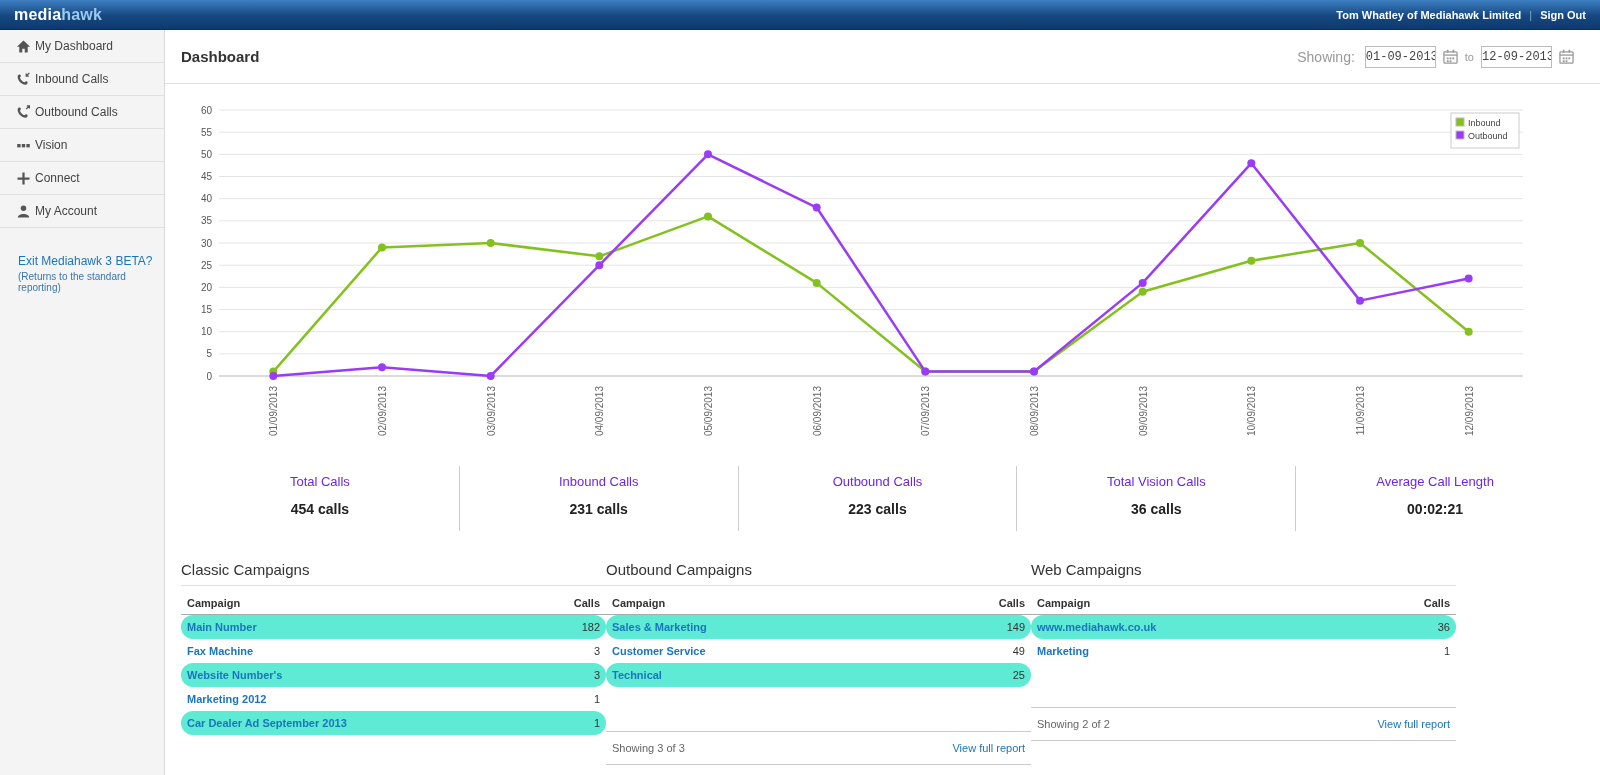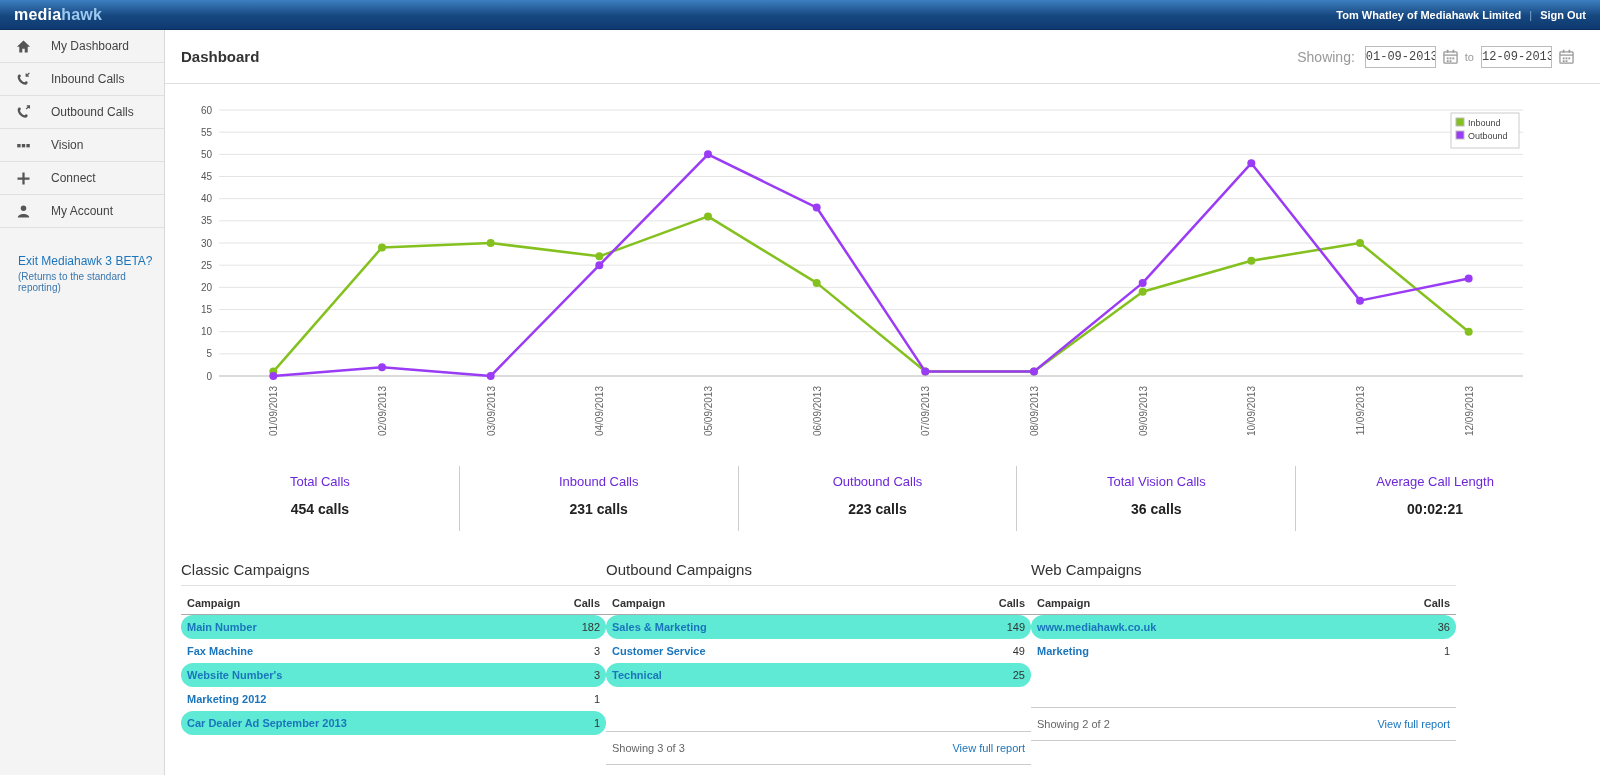--- a/index.html
+++ b/index.html
@@ -23,21 +23,21 @@
   
   .frame { display:flex; height:745px; }
   .sidebar {
     width:165px; background:#f4f4f4; border-right:1px solid #d9d9d9;
     flex:0 0 165px;
   }
   .main { flex:1; background:#ffffff; }
 
   
   .side-item {
-    height:33px; display:flex; align-items:center; gap:20px;
+    height:33px; display:flex; align-items:center; gap:4px;
     padding-left:15px; border-bottom:1px solid #e0e0e0;
     cursor:pointer; background:#f4f4f4;
   }
   .side-icon { color:#555; width:16px; height:16px; display:inline-flex; align-items:center; justify-content:center; }
   .side-label { font-size:12px; color:#444; }
   .exit-block { margin-top:26px; padding-left:18px; }
   .exit-link { display:block; font-size:12px; color:#1b75bc; text-decoration:none; margin-bottom:3px; }
   .exit-note { font-size:10px; color:#3a76ad; }
 
   

